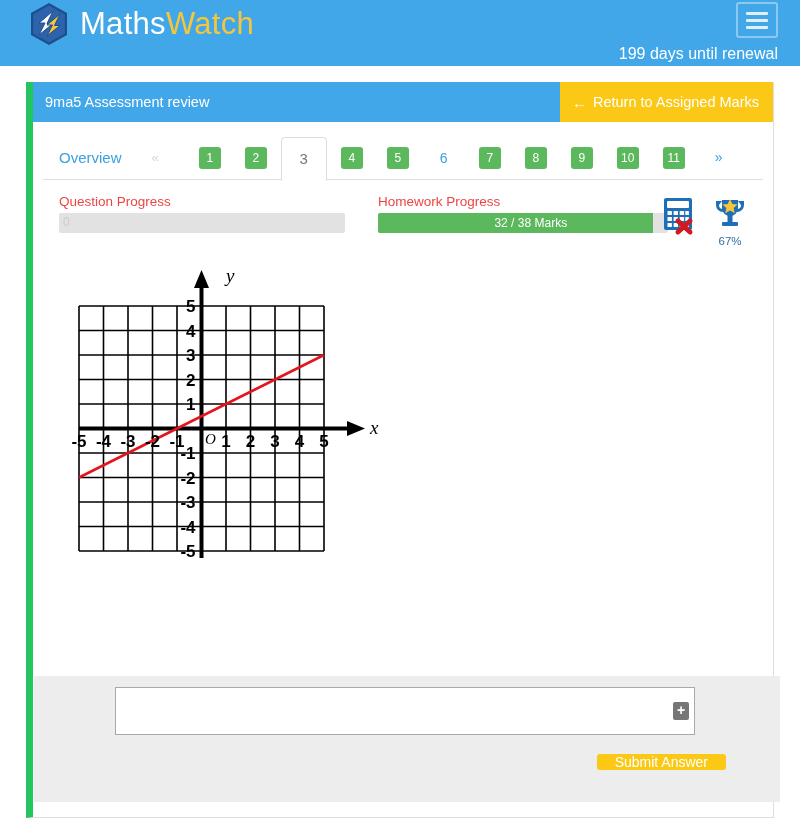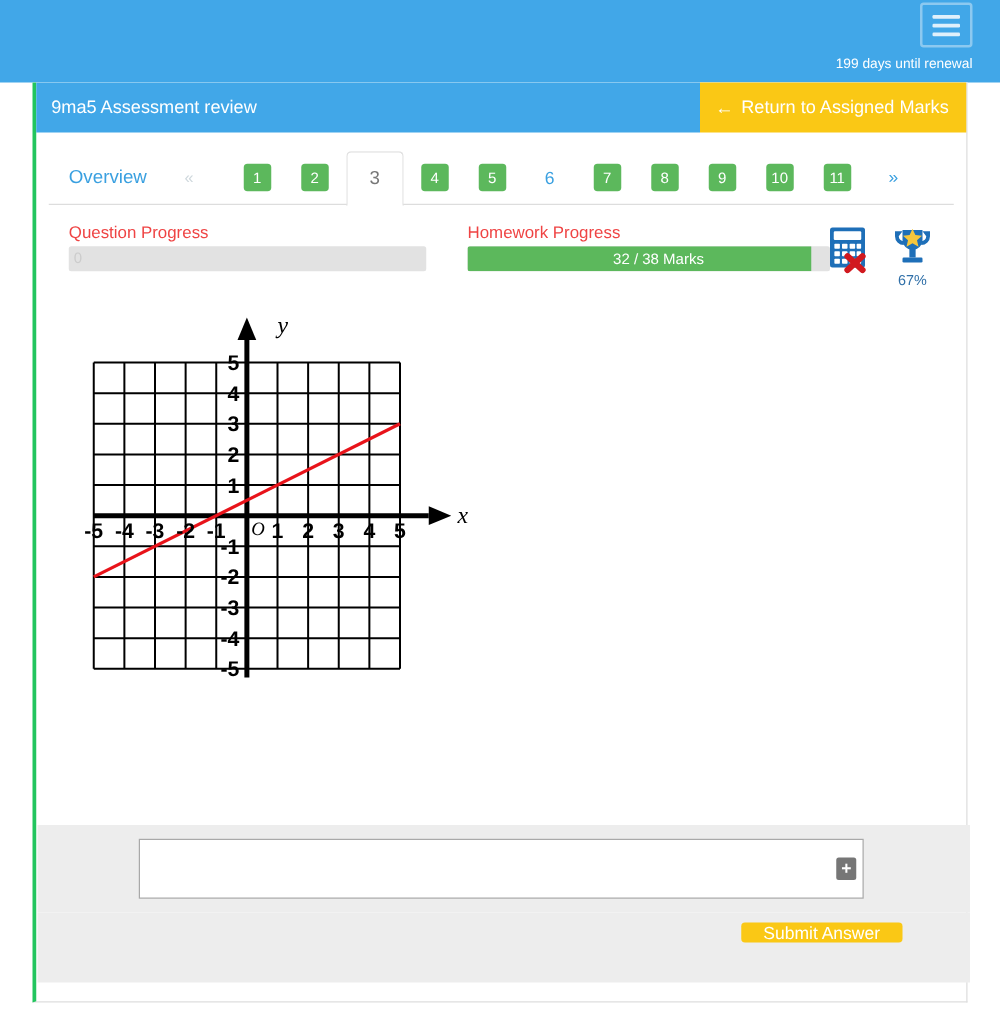--- a/index.html
+++ b/index.html
@@ -77,33 +77,33 @@
     width: 22px;
     height: 3px;
     background: #dff0fb;
     border-radius: 1px;
   }
   .renewal {
     position: absolute;
     right: 22px;
     top: 45px;
     color: #ffffff;
-    font-size: 11px;
+    font-size: 16px;
     white-space: nowrap;
   }
 
   
   .card {
     position: absolute;
     left: 26px;
-    top: 66px;
+    top: 82px;
     width: 748px;
     height: 736px;
     background: #ffffff;
-    border-left: 3px solid #22c55e;
+    border-left: 7px solid #22c55e;
     border-right: 1px solid #dedede;
     border-bottom: 1px solid #dedede;
     box-sizing: border-box;
   }
   .card-header {
     display: flex;
     height: 40px;
     width: 100%;
   }
   .card-title {
@@ -332,20 +332,31 @@
     border-radius: 3px;
     cursor: pointer;
   }
 </style>
 </head>
 <body>
 
 <div class="topbar">
   <div class="topbar-inner">
 
+    <div class="logo-wrap">
+      <div class="logo-hex">
+        <svg width="42" height="44" viewBox="0 0 42 44">
+          <polygon points="21,1 39,11 39,33 21,43 3,33 3,11" fill="#1f4e8c"></polygon>
+          <polygon points="21,3.5 36.8,12.4 36.8,31.6 21,40.5 5.2,31.6 5.2,12.4" fill="#2d63ad"></polygon>
+          <path d="M25,9 L11,21 L17,21 L11,33 L25,21.5 L19,21.5 Z" fill="#ffffff" stroke="#1f4e8c" stroke-width="1"></path>
+          <path d="M32,12 L19,23 L24.5,23 L19,34 L32,23.5 L26.5,23.5 Z" fill="#f5c63c" stroke="#1f4e8c" stroke-width="1"></path>
+        </svg>
+      </div>
+      <div class="logo-text"><span class="logo-maths">Maths</span><span class="logo-watch">Watch</span></div>
+    </div>
 
     <button class="hamburger">
       <span></span>
       <span></span>
       <span></span>
     </button>
 
     <div class="renewal">199 days until renewal</div>
   </div>
 </div>

